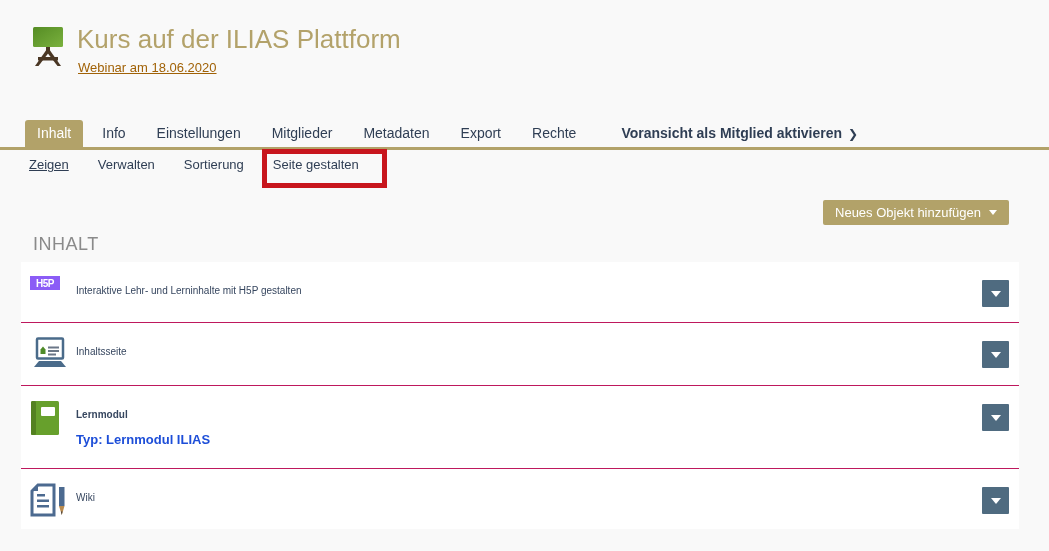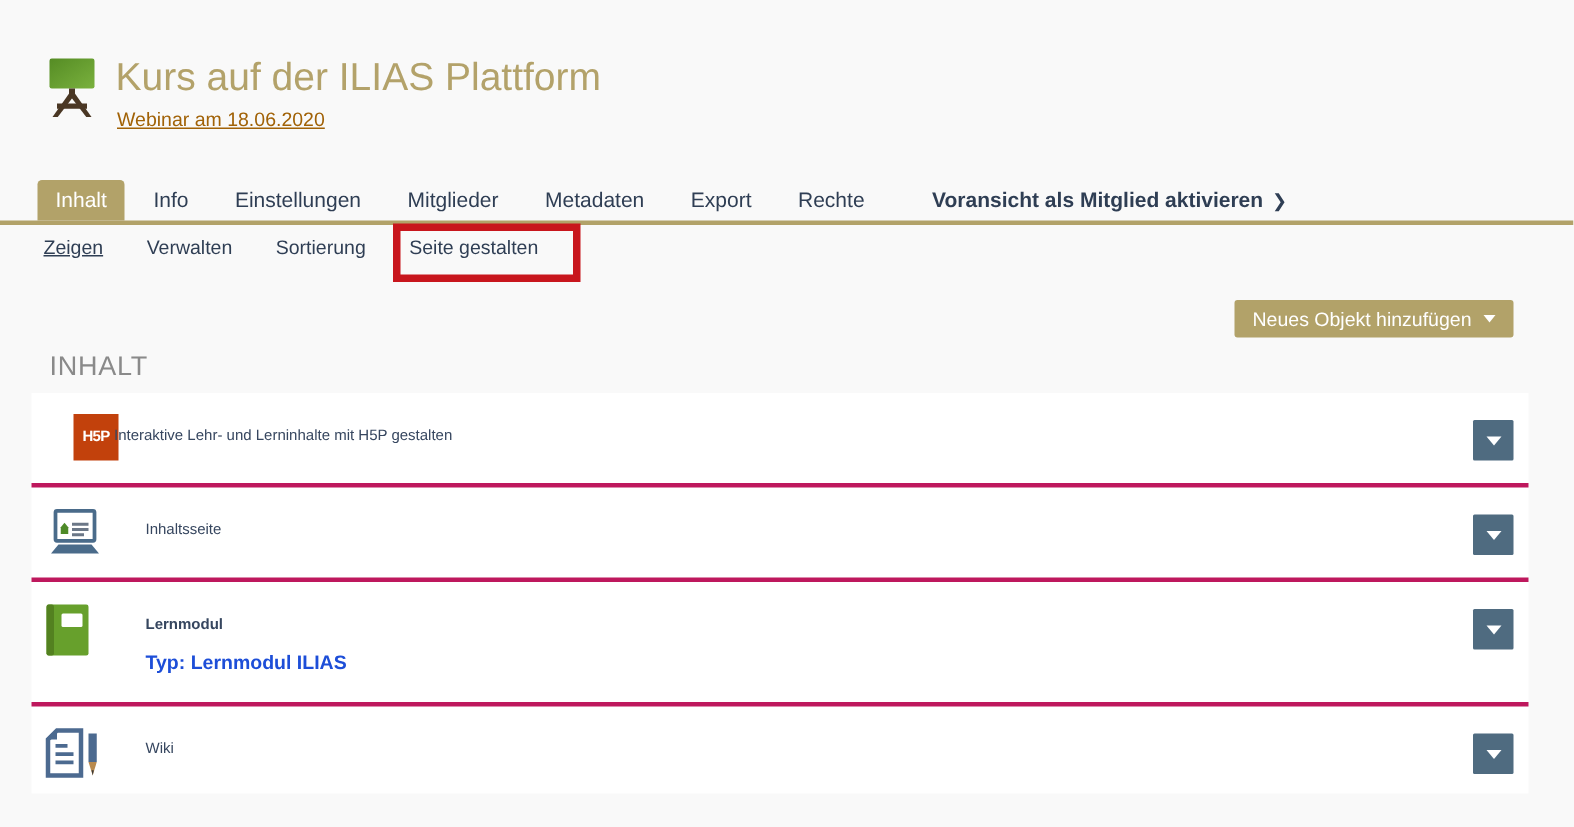--- a/index.html
+++ b/index.html
@@ -5,21 +5,21 @@
   * { margin:0; padding:0; box-sizing:border-box; }
   html,body { width:1049px; height:551px; }
   body {
     font-family:"Liberation Sans","DejaVu Sans",sans-serif;
     background:#f9f9f9;
     color:#36465f;
     position:relative;
     overflow:hidden;
   }
   
-  .header { position:absolute; top:36px; left:28px; display:flex; }
+  .header { position:absolute; top:24px; left:28px; display:flex; }
   .course-icon { width:40px; height:42px; margin-top:2px; }
   .header-text { margin-left:9px; }
   .page-title { font-size:26px; font-weight:400; color:#b3a26a; line-height:30px; }
   .page-subtitle { font-size:13px; color:#a16207; margin-top:6px; margin-left:1px;text-decoration:underline; }
 
   
   .tabbar {
     position:absolute; top:120px; left:0; width:1049px;
     display:flex; align-items:flex-end;
     border-bottom:3px solid #b2a269;
@@ -67,43 +67,43 @@
   
   .section-title {
     position:absolute; top:234px; left:33px;
     font-size:18px; font-weight:400; color:#8a8a8a; letter-spacing:0.5px;
   }
   .items { position:absolute; top:262px; left:21px; width:998px; }
   .row {
     background:#ffffff; display:flex; align-items:flex-start;
     padding:14px 10px 0 9px;
   }
-  .row + .row { border-top:3px solid #be185d;gap:21px; }
+  .row + .row { border-top:1px solid #be185d; }
   .row:nth-child(1){ min-height:60px; }
   .row:nth-child(2){ min-height:63px; }
   .row:nth-child(3){ min-height:83px;font-weight:bold; }
   .row:nth-child(4){ min-height:61px; }
   .icon-slot { width:46px; flex:0 0 46px; }
   .item-text { flex:1; padding-top:4px; }
   .item-title { font-size:10px; color:#36465f; cursor:pointer; }
   .item-sub { font-size:13px; color:#1d4ed8; margin-top:10px; }
   .dd-btn {
     width:27px; height:27px; flex:0 0 27px; margin-top:4px;
     background:#4f6b80; border:none; border-radius:1px;
     display:flex; align-items:center; justify-content:center; cursor:pointer;
   }
   .dd-caret {
     width:0; height:0;
     border-left:5px solid transparent; border-right:5px solid transparent;
     border-top:6px solid #ffffff;
   }
   .h5p-badge {
-    width:30px; height:31px; background:#c2410c; color:#ffffff;
+    width:30px; height:14px; background:#8b5cf6; color:#ffffff;
     display:flex; align-items:center; justify-content:center;
-    font-size:10px; font-weight:700; letter-spacing:-0.5px;margin-left:19px;
+    font-size:10px; font-weight:700; letter-spacing:-0.5px;
   }
 </style>
 </head>
 <body>
 
 <div class="header">
   <svg class="course-icon" viewBox="0 0 40 42">
     <defs>
       <linearGradient id="boardG" x1="0" y1="0" x2="1" y2="1">
         <stop offset="0" stop-color="#558c24"></stop>

